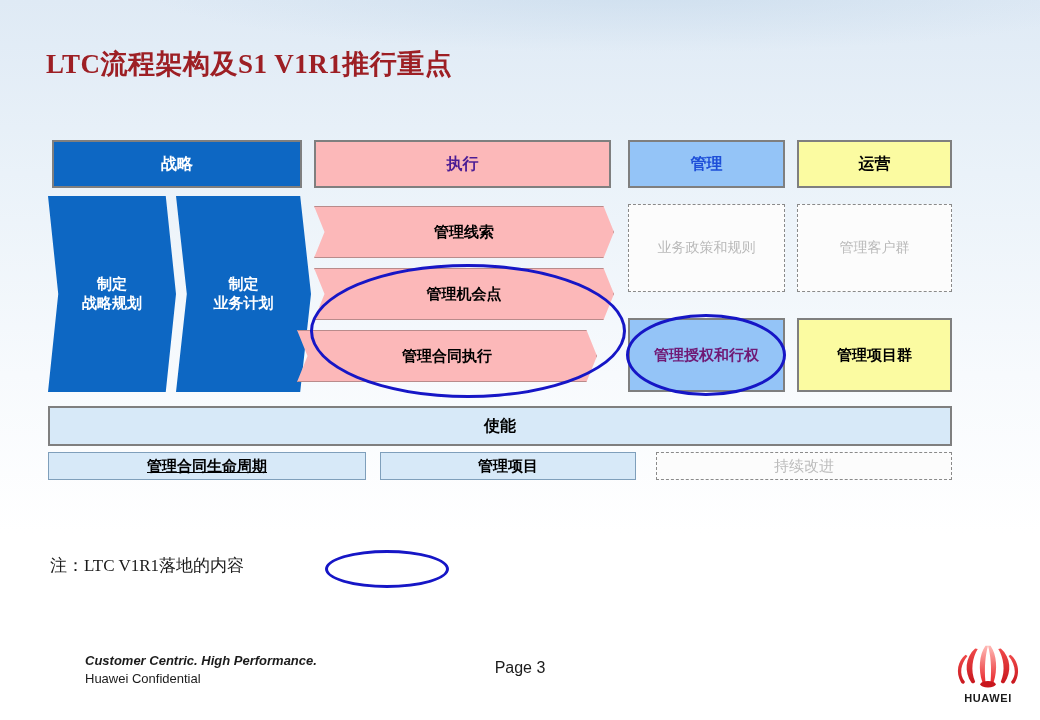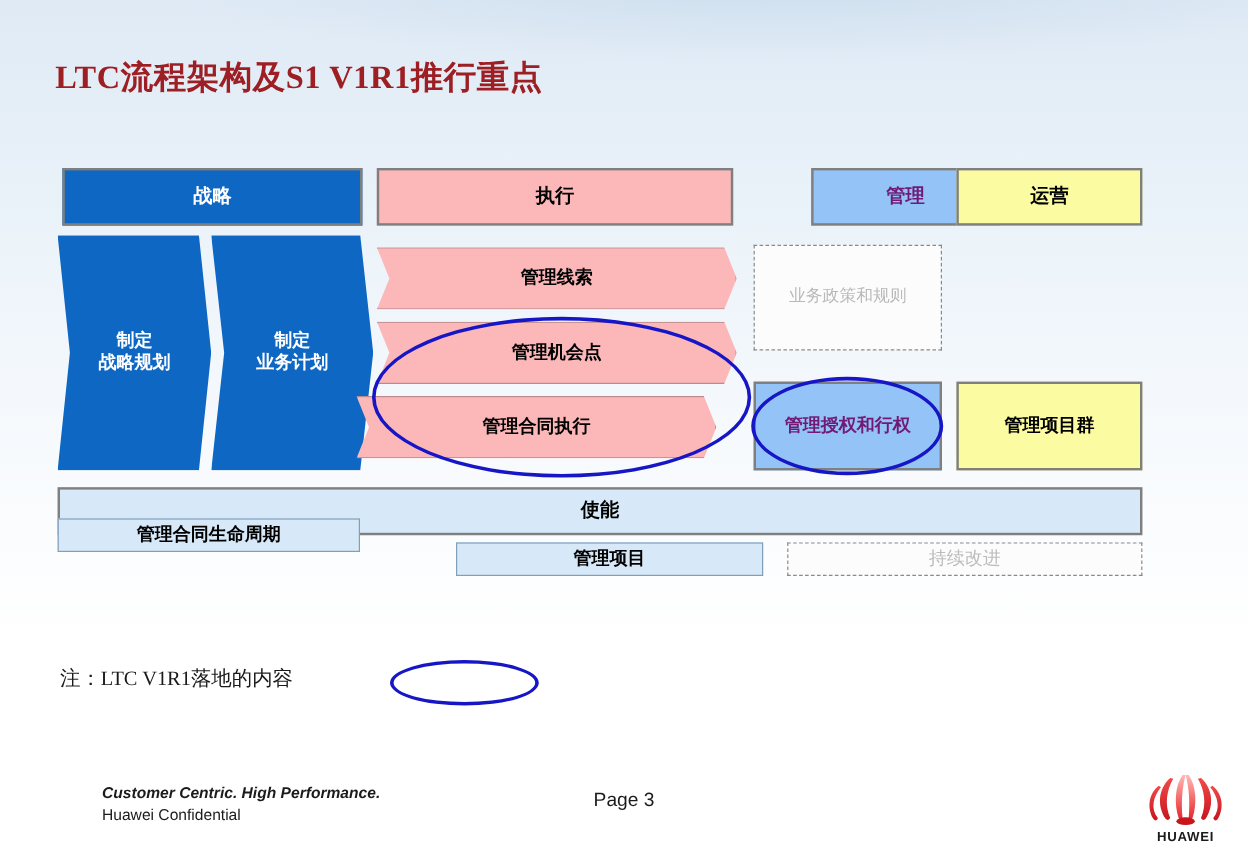--- a/index.html
+++ b/index.html
@@ -55,22 +55,22 @@
     text-align: center;
     line-height: 1.25;
   }
 
   .hdr {
     border: 2px solid #7f7f7f;
     font-size: 16px;
     font-weight: bold;
   }
   .hdr-blue   { background: #0d67c3; color: #ffffff; }
-  .hdr-pink   { background: #fcb8b9; color: #000000; }
-  .hdr-ltblue { background: #94c4f7; color: #701a75; margin-left: 48px; }
+  .hdr-pink   { background: #fcb8b9; color: #4c1d95; }
+  .hdr-ltblue { background: #94c4f7; color: #1d4ed8; }
   .hdr-yellow { background: #fbfba1; color: #000000; }
 
   
   .chev-blue {
     background: #0d67c3;
     color: #ffffff;
     font-size: 15px;
     font-weight: bold;
     clip-path: polygon(0% 0%, 92% 0%, 100% 50%, 92% 100%, 0% 100%, 8% 50%);
   }
@@ -253,30 +253,33 @@
   </div>
 
   <div class="box ghost" style="left:628px; top:204px; width:157px; height:88px;text-align:center;">
     <span>业务政策和规则</span>
   </div>
 
   <div class="box cell-ltblue" style="left:628px; top:318px; width:157px; height:74px;">
     <span>管理授权和行权</span>
   </div>
 
+  <div class="box ghost" style="left:797px; top:204px; width:155px; height:88px;">
+    <span>管理客户群</span>
+  </div>
 
   <div class="box cell-yellow" style="left:797px; top:318px; width:155px; height:74px;">
     <span>管理项目群</span>
   </div>
 
   <div class="box band" style="left:48px; top:406px; width:904px; height:40px;">
     <span>使能</span>
   </div>
 
-  <div class="box strip" style="left:48px; top:432px; width:252px; height:28px;">
+  <div class="box strip" style="left:48px; top:452px; width:318px; height:28px;text-decoration:underline;">
     <span>管理合同生命周期</span>
   </div>
 
   <div class="box strip" style="left:380px; top:452px; width:256px; height:28px;">
     <span>管理项目</span>
   </div>
 
   <div class="box strip-ghost" style="left:656px; top:452px; width:296px; height:28px;">
     <span>持续改进</span>
   </div>

